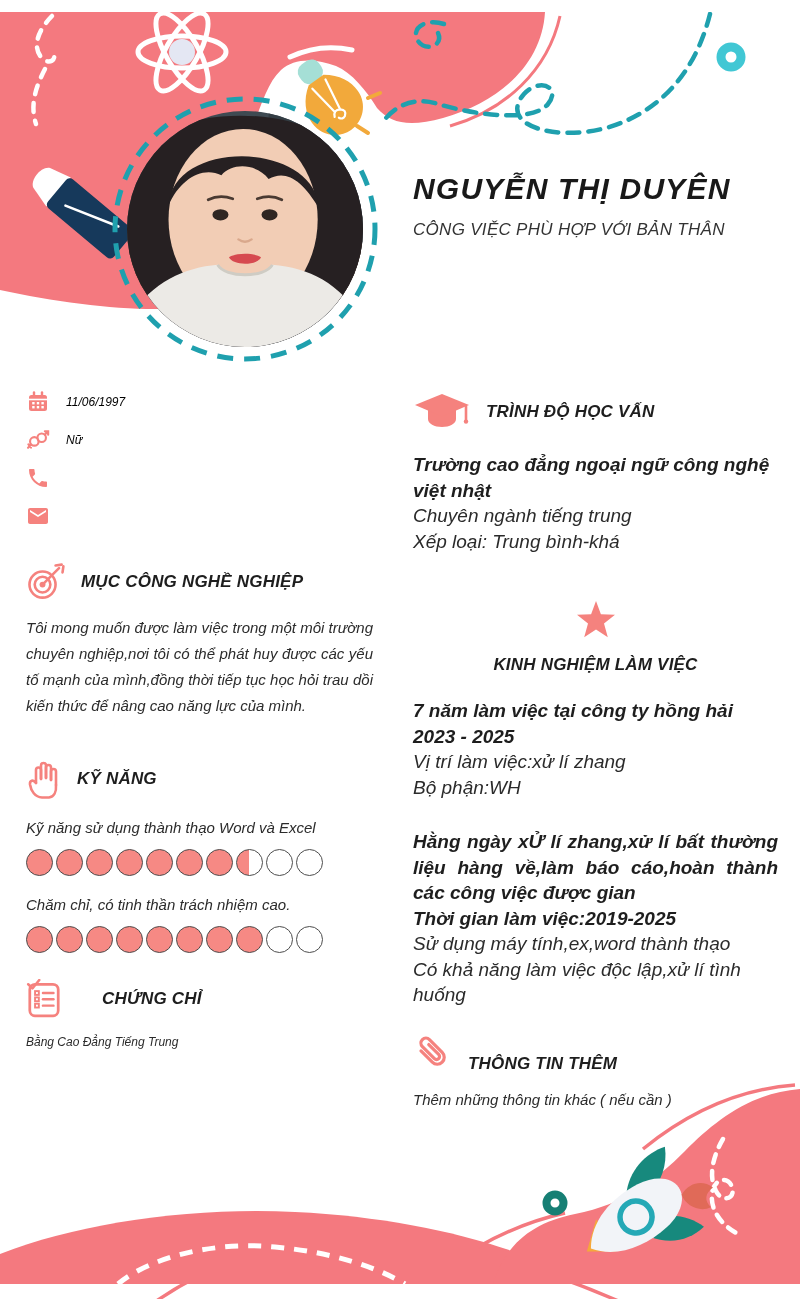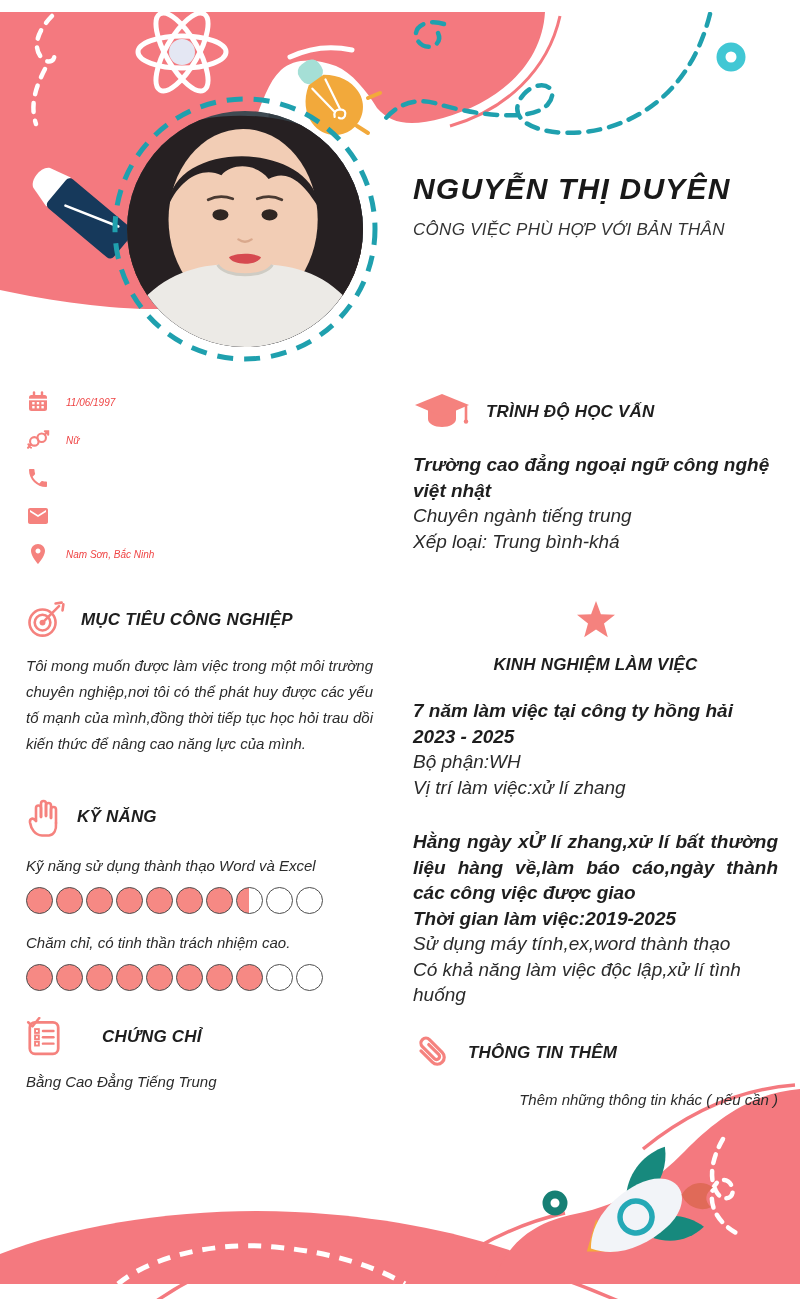--- a/index.html
+++ b/index.html
@@ -18,48 +18,48 @@
   
   #photo-wrap { left:127px; top:99px; width:236px; height:236px; border-radius:50%; overflow:hidden; z-index:2; }
   #photo-ring { left:108px; top:80px; z-index:3; pointer-events:none; }
 
   
   #left-col  { left:26px;  top:378px; width:347px; z-index:5; }
   #right-col { left:413px; top:380px; width:365px; z-index:5; }
 
   .info-row { display:flex; align-items:center; height:24px; margin-bottom:14px; }
   .info-icon { width:24px; height:24px; margin-right:16px; flex:none; }
-  .info-text { font-size:10px; color:#ef4444; }
+  .info-text { font-size:12px; color:#000000; }
 
   .sec-head { display:flex; align-items:center; gap:15px; }
   .sec-icon { flex:none; }
   .sec-title { font-size:17px; font-weight:bold; color:#1e1e1e; letter-spacing:0.2px; }
 
   #objective-head { margin-top:34px; }
   #objective-body { margin-top:13px; font-size:15px; line-height:26px; text-align:justify; color:#2b2b2b; }
 
   #skills-head { margin-top:40px; }
   .skill-label { margin-top:20px; font-size:15px; color:#2b2b2b; }
   .dots { margin-top:13px; display:flex; gap:3px; }
   .dot { width:27px; height:27px; border-radius:50%; border:1.5px solid #4d4d4d; background:#fff; }
   .dot.full { background:#F68984; }
   .dot.half { background:linear-gradient(90deg,#F68984 50%,#fff 50%); }
 
   #cert-head { margin-top:26px;gap:40px; }
-  #cert-item { margin-top:16px; font-size:15px; color:#2b2b2b; }
+  #cert-item { margin-top:16px; font-size:12px; color:#2b2b2b; }
 
   .r-line { font-size:19px; line-height:25.5px; color:#2b2b2b; }
   .r-line.b { font-weight:bold; color:#1e1e1e; }
   .r-line.j { text-align:justify; }
   #edu-lines { margin-top:20px; }
   #exp-head { margin-top:46px;flex-direction:column; }
   #exp-entry1 { margin-top:23px; }
   #exp-entry2 { margin-top:29px; }
-  #more-head { margin-top:24px; }
-  #more-body { margin-top:17px; font-size:15px; color:#2b2b2b;text-align:right; }
+  #more-head { margin-top:24px;align-items:flex-end; }
+  #more-body { margin-top:17px; font-size:15px; color:#2b2b2b; }
 
   .deco { pointer-events:none; }
 </style>
 </head>
 <body>
 
 <div id="page">
 
   <svg class="abs deco" style="left:0;top:0;z-index:1" width="800" height="400" viewBox="0 0 800 400">
     <path d="M0,0 L545,0 C542,52 500,90 443,106 C410,115 391,112 377,96 C366,78 352,61 336,54 C315,46 294,46 281,58 C267,71 261,95 252,116 C247,155 244,200 236,242 C228,282 200,296 162,297 C118,298 55,290 0,278 Z" fill="#F4797F"></path>
@@ -175,41 +175,35 @@
       <span class="info-text"></span>
     </div>
 
     <div class="info-row">
       <svg class="info-icon" viewBox="0 0 24 24">
         <path fill="#F5827E" d="M20 4H4c-1.1 0-2 .9-2 2v12c0 1.1.9 2 2 2h16c1.1 0 2-.9 2-2V6c0-1.1-.9-2-2-2zm0 4l-8 5-8-5V6l8 5 8-5v2z"></path>
       </svg>
       <span class="info-text"></span>
     </div>
 
-    <div class="info-row">
-      <svg class="info-icon" viewBox="0 0 24 24">
-        <path fill="#F5827E" d="M12 2C8.13 2 5 5.13 5 9c0 5.25 7 13 7 13s7-7.75 7-13c0-3.87-3.13-7-7-7zm0 9.5c-1.38 0-2.5-1.12-2.5-2.5s1.12-2.5 2.5-2.5 2.5 1.12 2.5 2.5-1.12 2.5-2.5 2.5z"></path>
-      </svg>
-      <span class="info-text">Nam Sơn, Bắc Ninh</span>
-    </div>
 
     <div class="sec-head" id="objective-head">
       <svg class="sec-icon" width="40" height="40" viewBox="0 0 46 44">
         <g stroke="#F5827E" fill="none" stroke-width="3">
           <circle cx="19" cy="25" r="15"></circle>
           <circle cx="19" cy="25" r="9"></circle>
         </g>
         <circle cx="19" cy="25" r="3.4" fill="#F5827E"></circle>
         <g stroke="#F5827E" stroke-width="3" stroke-linecap="round">
           <line x1="19" y1="25" x2="38" y2="6"></line>
           <line x1="34" y1="3" x2="41" y2="2"></line>
           <line x1="43" y1="4" x2="42" y2="11"></line>
         </g>
       </svg>
-      <span class="sec-title">MỤC TIÊU CÔNG NGHIỆP</span>
+      <span class="sec-title">MỤC CÔNG NGHỀ NGHIỆP</span>
     </div>
     <p id="objective-body">Tôi mong muốn được làm việc trong một môi trường chuyên nghiệp,nơi tôi có thể phát huy được các yếu tố mạnh của mình,đồng thời tiếp tục học hỏi trau dồi kiến thức để nâng cao năng lực của mình.</p>
 
     <div class="sec-head" id="skills-head">
       <svg class="sec-icon" width="36" height="40" viewBox="0 0 36 40">
         <g stroke="#F5827E" stroke-width="2.6" fill="none" stroke-linecap="round" stroke-linejoin="round">
           <path d="M10,24 V11 a2.5,2.5 0 0 1 5,0 V20"></path>
           <path d="M15,20 V6.5 a2.5,2.5 0 0 1 5,0 V19"></path>
           <path d="M20,19 V8.5 a2.5,2.5 0 0 1 5,0 V21"></path>
           <path d="M25,21 V12.5 a2.5,2.5 0 0 1 5,0 V26"></path>
@@ -284,25 +278,25 @@
 
     <div class="sec-head" id="exp-head">
       <svg class="sec-icon" width="40" height="40" viewBox="0 0 40 40">
         <polygon fill="#F5827E" points="20,1 24.9,14.2 39,14.8 28,23.6 31.8,37.2 20,29.4 8.2,37.2 12,23.6 1,14.8 15.1,14.2"></polygon>
       </svg>
       <span class="sec-title">KINH NGHIỆM LÀM VIỆC</span>
     </div>
     <div id="exp-entry1">
       <div class="r-line b">7 năm làm việc tại công ty hồng hải</div>
       <div class="r-line b">2023 - 2025</div>
+      <div class="r-line">Vị trí làm việc:xử lí zhang</div>
       <div class="r-line">Bộ phận:WH</div>
-      <div class="r-line">Vị trí làm việc:xử lí zhang</div>
     </div>
     <div id="exp-entry2">
-      <div class="r-line b j">Hằng ngày xỬ lí zhang,xử lí bất thường liệu hàng về,làm báo cáo,ngày thành các công việc được giao</div>
+      <div class="r-line b j">Hằng ngày xỬ lí zhang,xử lí bất thường liệu hàng về,làm báo cáo,hoàn thành các công việc được gian</div>
       <div class="r-line b">Thời gian làm việc:2019-2025</div>
       <div class="r-line">Sử dụng máy tính,ex,word thành thạo</div>
       <div class="r-line">Có khả năng làm việc độc lập,xử lí tình huống</div>
     </div>
 
     <div class="sec-head" id="more-head">
       <svg class="sec-icon" width="40" height="42" viewBox="0 0 40 42">
         <g transform="rotate(-45 20 21)">
           <path d="M13,11 V27 a7,7 0 0 0 14,0 V9 a5,5 0 0 0 -10,0 v17 a3,3 0 0 0 6,0 V12" fill="none" stroke="#F5827E" stroke-width="3.2" stroke-linecap="round"></path>
         </g>

